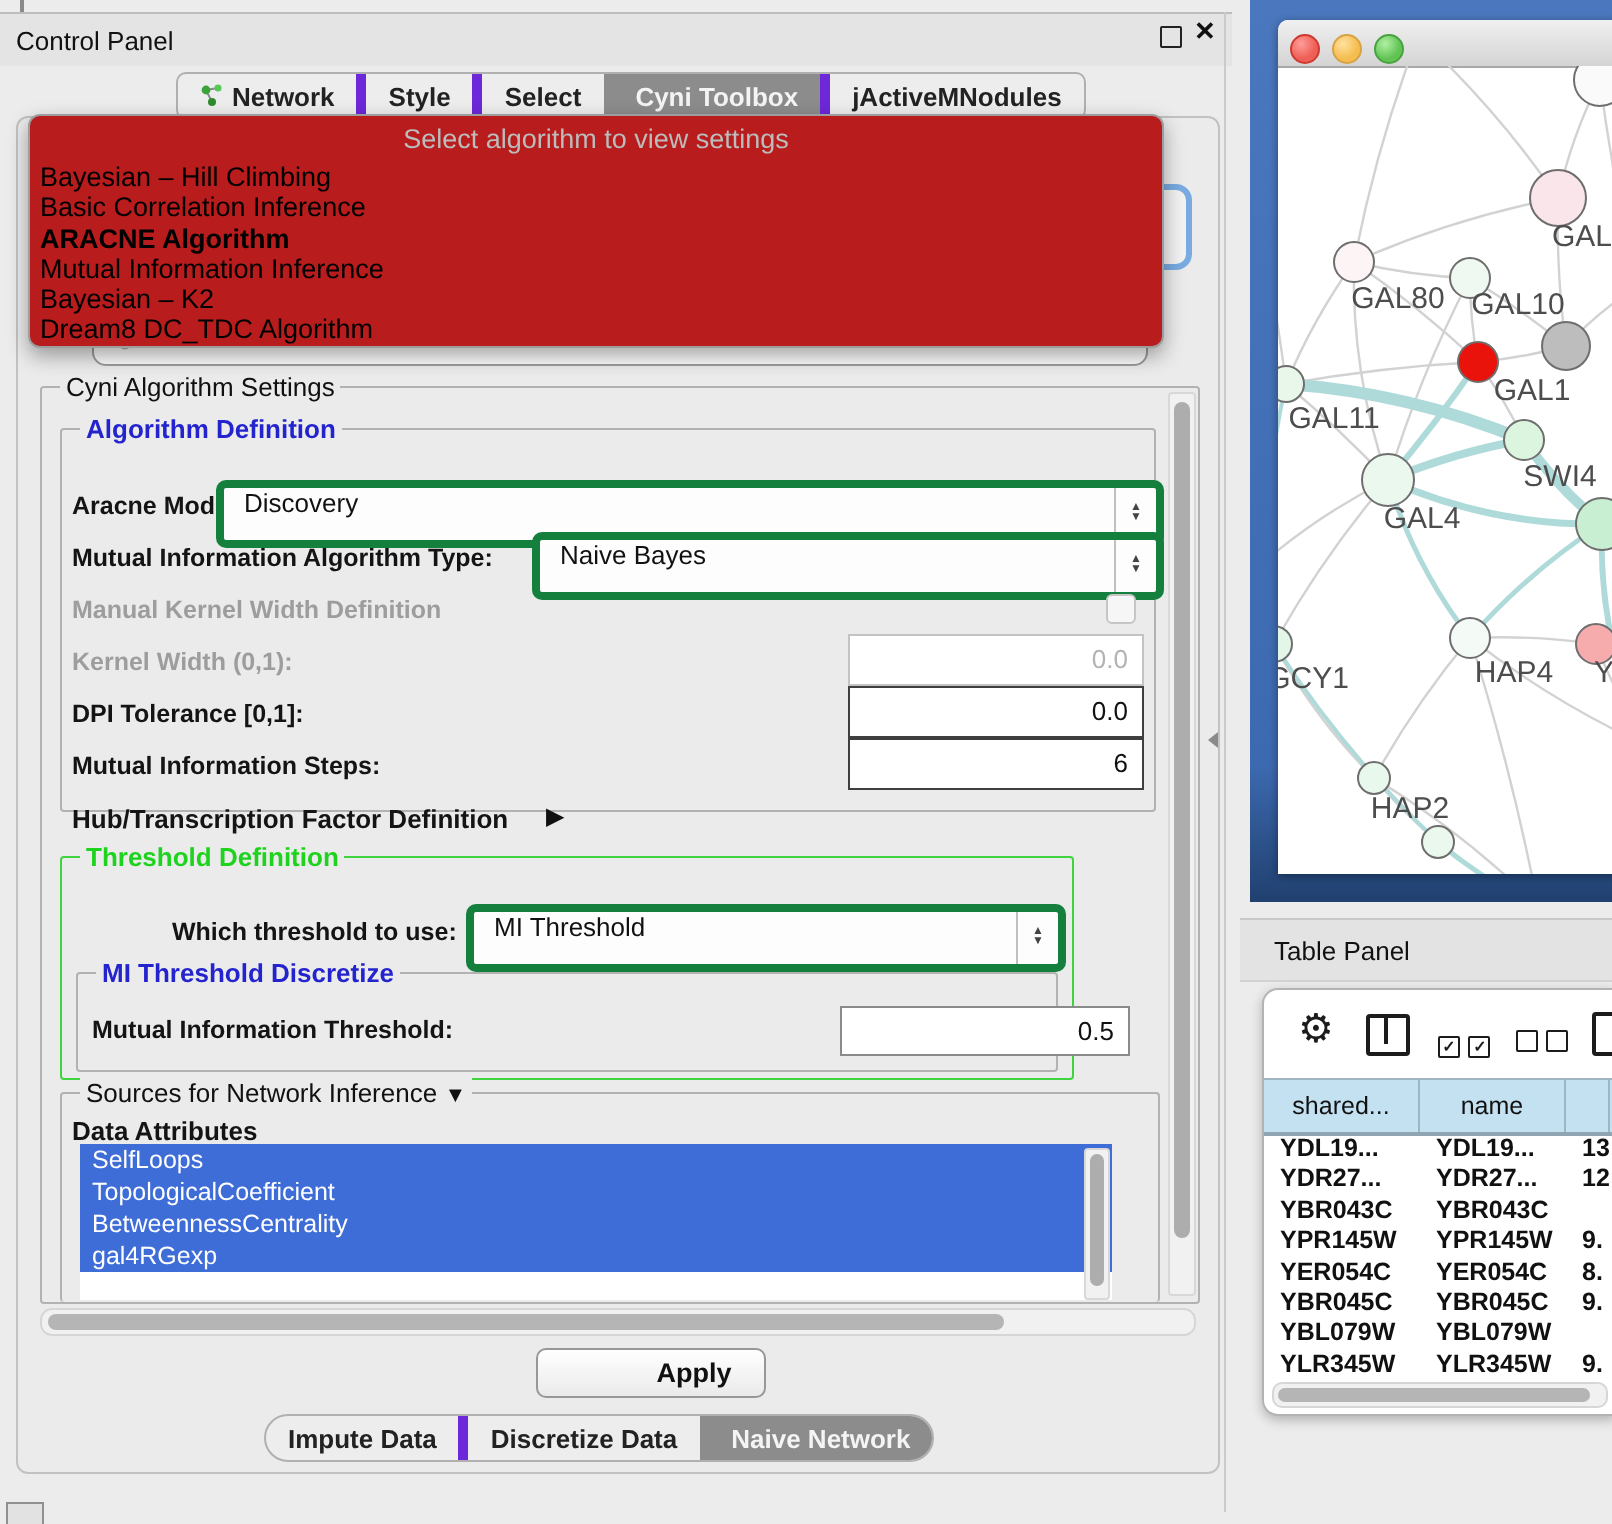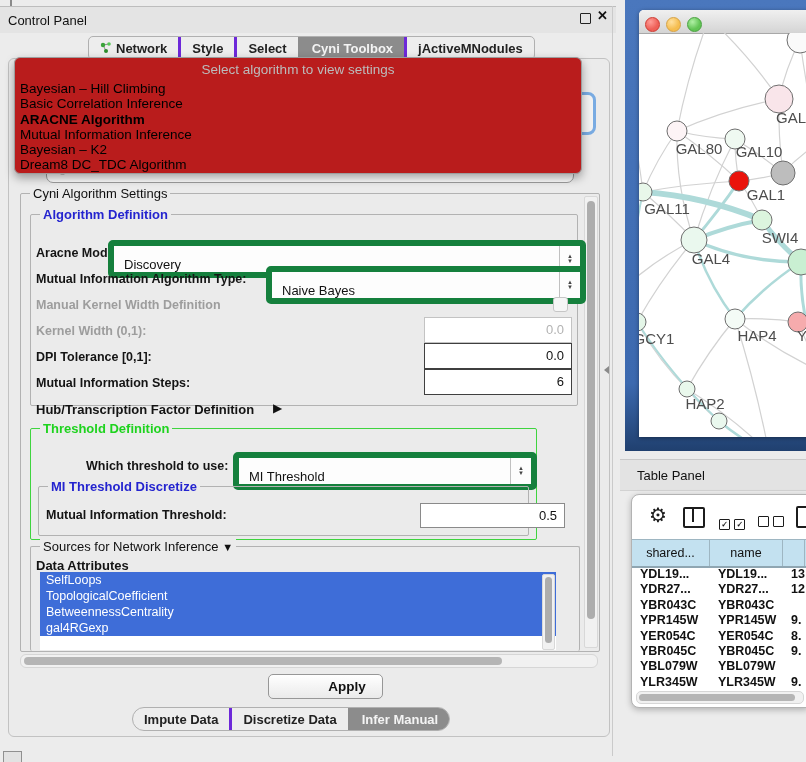--- a/index.html
+++ b/index.html
@@ -8,21 +8,21 @@
   .abs{position:absolute;}
   
   .cp-titlebar{left:0;top:6px;width:616px;height:26px;background:#e4e4e4;
     border-top:1px solid #bdbdbd;display:flex;align-items:center;}
   .cp-title{font-size:13px;padding-left:8px;color:#111;}
   .wc-float{left:580px;top:13px;width:9px;height:9px;border:1.5px solid #222;border-radius:1px;}
   .wc-close{left:597px;top:8px;font-size:13px;font-weight:bold;color:#111;}
   .tabbar{display:flex;align-items:stretch;border:1px solid #b0b0b0;border-radius:5px;
     overflow:hidden;background:#ededed;height:22px;}
   .seg{display:flex;align-items:center;gap:4px;padding:0 11px;font-size:13px;font-weight:600;
-    color:#222;border-left:3px solid #6d28d9;white-space:nowrap;}
+    color:#222;border-left:5px solid #6d28d9;white-space:nowrap;}
   .seg:first-child{border-left:none;}
   .seg.sel{background:#8c8c8c;color:#f4f4f4;border-left-color:#8c8c8c;}
   .cp-body{left:8px;top:58px;width:600px;height:677px;background:#ebebeb;
     border:1px solid #c2c2c2;border-radius:6px;}
   .outer-line{left:612px;top:6px;width:1px;height:750px;background:#cacaca;}
   
   .popup{left:14px;top:57px;width:566px;height:115px;background:#b91c1c;
     border:1px solid #9d9d9d;border-radius:6px;box-shadow:0 4px 10px rgba(0,0,0,.35);z-index:50;}
   .popup-hint{text-align:center;color:#bcbcbc;font-size:13.5px;padding-top:4px;height:19px;}
   .pitem{font-size:13.5px;line-height:15.3px;padding:0 5px;color:#000;white-space:nowrap;}
@@ -34,22 +34,22 @@
     border-radius:8px;background:#f2f2f2;z-index:5;}
   
   .group{border:1px solid #b2b2b2;border-radius:2px;}
   .legend{position:absolute;top:-8px;left:9px;background:#ebebeb;padding:0 3px;
     font-size:13px;color:#111;white-space:nowrap;}
   .legend.blue{color:#2424cf;font-weight:600;}
   .legend.green{color:#1ed31e;font-weight:600;}
   .group.green{border-color:#3fd43f;}
   .lbl{font-size:12.5px;font-weight:700;color:#141414;white-space:nowrap;}
   .lbl.dis{color:#9d9d9d;}
-  .combo{background:#fdfdfd;border:6px solid #15803d;border-radius:5px;display:flex;
-    align-items:flex-end;font-size:13px;color:#111;}
+  .combo{background:#fdfdfd;border:4px solid #15803d;border-radius:5px;display:flex;
+    align-items:flex-start;font-size:13px;color:#111;}
   .combo .val{flex:1;padding-left:10px;white-space:nowrap;overflow:hidden;}
   .stepper{width:20px;align-self:stretch;border-left:1px solid #c0c0c0;display:flex;
     flex-direction:column;align-items:center;justify-content:center;font-size:6px;color:#444;line-height:5px;}
   .tfield{background:#fff;border:1px solid #3f3f3f;font-size:13px;text-align:right;
     padding:4px 7px 0 7px;color:#111;}
   .tfield.dis{border-color:#c3c3c3;color:#b3b3b3;}
   .tfield.mid{border-color:#8a8a8a;}
   .chk{width:13px;height:13px;border:1px solid #c6c6c6;border-radius:3px;background:#f6f6f6;}
   .tri{font-size:12px;color:#111;}
   
@@ -233,21 +233,21 @@
   <div class="abs btn" style="left:268px;top:674px;width:70px;height:23px;">Apply</div>
 
   <div class="abs tabbar" style="left:132px;top:707px;border-radius:12px;" id="bottomTabs">
       <div class="seg">
         <span>Impute Data</span>
       </div>
       <div class="seg">
         <span>Discretize Data</span>
       </div>
       <div class="seg sel">
-        <span>Infer Manual</span>
+        <span>Naive Network</span>
       </div>
     </div>
 
   <div class="abs corner-btn"></div>
   <div class="abs resize-mark"></div>
 
   <div class="abs net-frame"></div>
   <div class="abs net-win">
     <div class="abs net-titlebar">
       <div class="tl r"></div>

